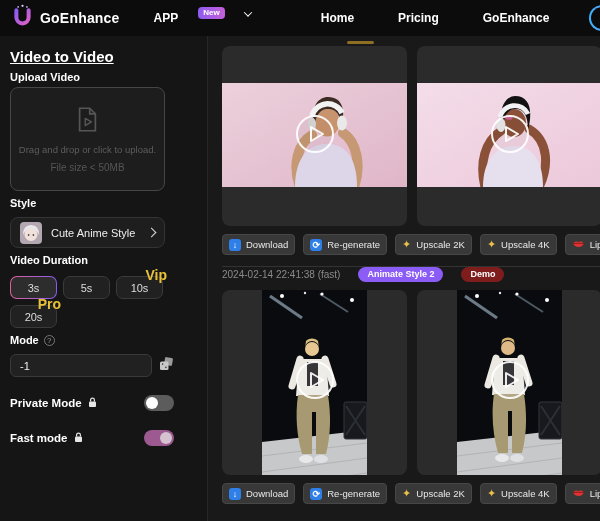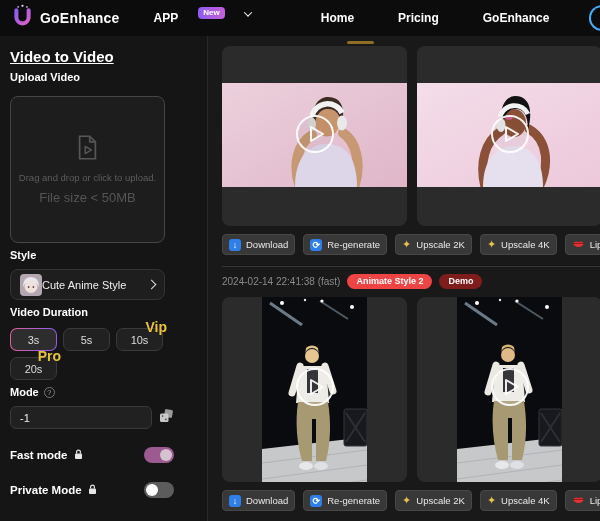--- a/index.html
+++ b/index.html
@@ -25,26 +25,26 @@
 
   
   .content { display:flex; height:485px; }
   .sidebar { width:208px; min-width:208px; background:#151515; border-right:1px solid #272727; padding:10px 0 0 10px; }
   .main { flex:1; background:#191919; position:relative; overflow:hidden; padding:10px 0 0 14px; }
   .gold-line { position:absolute; top:5px; left:139px; width:27px; height:3px; border-radius:2px; background:#8d6e22; }
 
   
   .sb-title { font-size:15px; font-weight:700; margin-top:2px;text-decoration:underline; }
   .sb-label { font-size:11px; font-weight:700; margin-top:6px; display:flex; align-items:center; gap:5px;text-align:right; }
-  .dropzone { margin-top:13px; width:155px; height:147px; border:1px solid #464646; border-radius:8px; background:#1d1d1d;
+  .dropzone { margin-top:4px; width:155px; height:104px; border:1px solid #464646; border-radius:8px; background:#1d1d1d;
     display:flex; flex-direction:column; align-items:center; justify-content:center; gap:7px; cursor:pointer; }
   .dz-hint { color:#5d5d5d; font-size:9.5px; }
-  .dz-size { color:#555; font-size:13px; }
+  .dz-size { color:#555; font-size:10px; }
   .style-selector { margin-top:8px; width:155px; height:31px; background:#1e1e1e; border:1px solid #343434; border-radius:8px;
-    display:flex; align-items:center; padding:0 9px; cursor:pointer; }
+    display:flex; align-items:center; padding:0 9px; gap:9px; cursor:pointer; }
   .style-thumb { width:22px; height:22px; border-radius:4px; overflow:hidden; flex:none; }
   .style-name { font-size:11px; color:#eee; flex:1; }
   .dur-grid { margin-top:10px; display:flex; flex-wrap:wrap; gap:6px; width:162px; }
   .dur-btn { position:relative; width:47px; height:23px; background:#212121; border:1px solid #3a3a3a; border-radius:7px;
     display:flex; align-items:center; justify-content:center; font-size:11px; color:#ddd; cursor:pointer; }
   .dur-btn.selected { border:1.5px solid transparent;
     background:linear-gradient(#2d2d2d,#2d2d2d) padding-box, linear-gradient(90deg,#e0609a,#8a5cf0) border-box; }
   .dur-tag { position:absolute; top:-10px; right:-5px; color:#e8c23a; font-size:14px; font-weight:700; }
   .q-icon { width:11px; height:11px; border:1px solid #777; border-radius:50%; color:#999; font-size:8px; font-weight:400;
     display:flex; align-items:center; justify-content:center; }
@@ -69,24 +69,24 @@
   .play-overlay { position:absolute; left:50%; top:50%; transform:translate(-50%,-50%); opacity:.92; cursor:pointer; }
   .card-port .play-overlay { top:92px; }
   .actions-row { margin-top:8px; display:flex; gap:8px; }
   .act-btn { display:flex; align-items:center; gap:5px; background:#383838; border:1px solid #474747; border-radius:4px;
     height:21px; padding:0 6px; font-size:9.5px; color:#e9e9e9; cursor:pointer; white-space:nowrap;
     font-family:"Liberation Sans",sans-serif; }
   .ic-blue { width:12px; height:12px; background:#2f7fe8; border-radius:3px; color:#fff; font-size:9px;
     display:flex; align-items:center; justify-content:center; flex:none; font-weight:700; }
   .ic-sparkle { color:#e8c04a; font-size:11px; line-height:1; flex:none; }
   .divider { margin-top:11px; width:378px; border-top:1px solid #333; }
-  .meta-row { margin-top:7px; display:flex; align-items:center; gap:7px; }
+  .meta-row { display:flex; align-items:center; gap:18px; }
   .timestamp { color:#8a8a8a; font-size:10px; }
   .badge { font-size:9px; font-weight:700; padding:2px 9px 3px; border-radius:9px; color:#fff; }
-  .badge-style { background:#ef4444; }
+  .badge-style { background:#8b5cf6; }
   .badge-demo { background:#7f1d1d; }
   .row2 { margin-top:8px; }
 </style>
 </head>
 <body>
 
 <div class="navbar">
   <div class="brand">
     <span>
       <svg width="21" height="24" viewBox="0 0 24 27">
@@ -178,41 +178,41 @@
         <svg width="15" height="14" viewBox="0 0 15 14">
           <rect x="5.5" y="0.5" width="8" height="8" rx="1.5" fill="#9a9a9a" transform="rotate(10 9.5 4.5)"></rect>
           <rect x="1" y="4.5" width="8.5" height="8.5" rx="1.5" fill="#c9c9c9"></rect>
           <circle cx="3.6" cy="7.1" r="0.8" fill="#3a3a3a"></circle>
           <circle cx="6.9" cy="10.4" r="0.8" fill="#3a3a3a"></circle>
         </svg>
       </span>
     </div>
 
     <div class="toggle-row">
+      <span class="toggle-label">Private Mode</span>
+      <span>
+        <svg width="9" height="11" viewBox="0 0 9 11">
+          <rect x="1" y="4.5" width="7" height="5.5" rx="1" fill="#e6e6e6"></rect>
+          <path d="M2.6 4.5 V3 a1.9 1.9 0 0 1 3.8 0 V4.5" stroke="#e6e6e6" stroke-width="1.2" fill="none"></path>
+        </svg>
+      </span>
+      <span class="toggle off">
+          <span class="knob"></span>
+        </span>
+    </div>
+
+    <div class="toggle-row">
       <span class="toggle-label">Fast mode</span>
       <span>
         <svg width="9" height="11" viewBox="0 0 9 11">
           <rect x="1" y="4.5" width="7" height="5.5" rx="1" fill="#e6e6e6"></rect>
           <path d="M2.6 4.5 V3 a1.9 1.9 0 0 1 3.8 0 V4.5" stroke="#e6e6e6" stroke-width="1.2" fill="none"></path>
         </svg>
       </span>
       <span class="toggle on">
-          <span class="knob"></span>
-        </span>
-    </div>
-
-    <div class="toggle-row">
-      <span class="toggle-label">Private Mode</span>
-      <span>
-        <svg width="9" height="11" viewBox="0 0 9 11">
-          <rect x="1" y="4.5" width="7" height="5.5" rx="1" fill="#e6e6e6"></rect>
-          <path d="M2.6 4.5 V3 a1.9 1.9 0 0 1 3.8 0 V4.5" stroke="#e6e6e6" stroke-width="1.2" fill="none"></path>
-        </svg>
-      </span>
-      <span class="toggle off">
           <span class="knob"></span>
         </span>
     </div>
 
   </div>
 
   <div class="main">
     <div class="gold-line"></div>
 
     <div class="cards-row">

